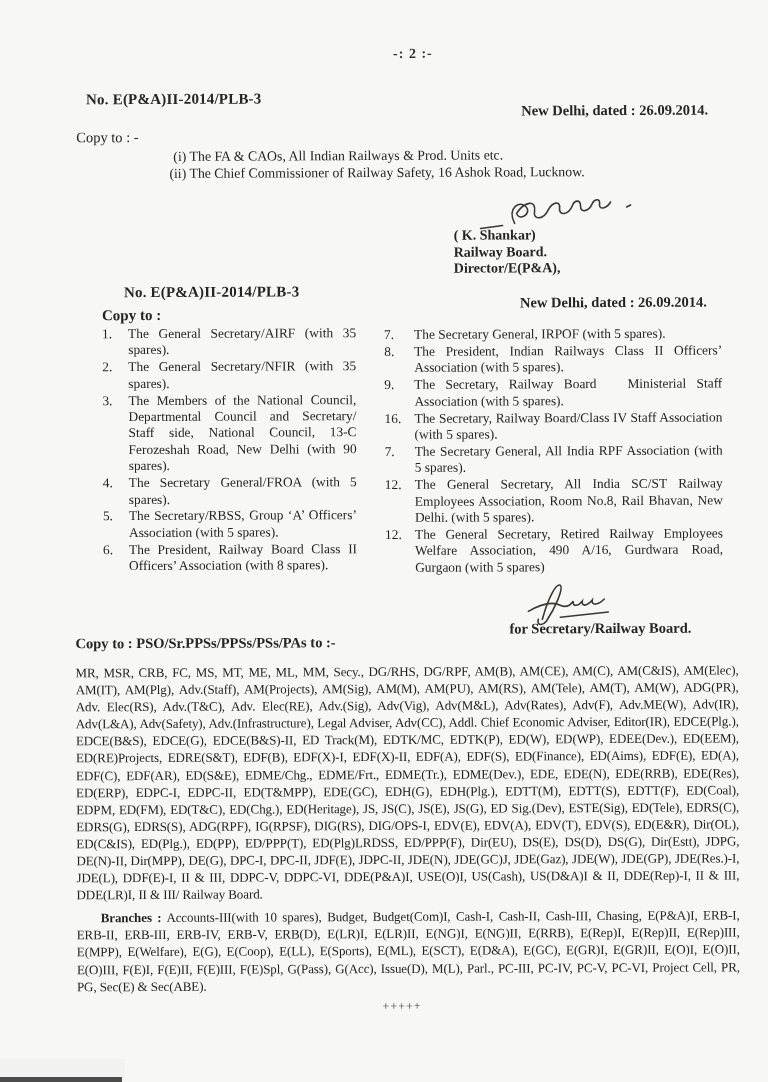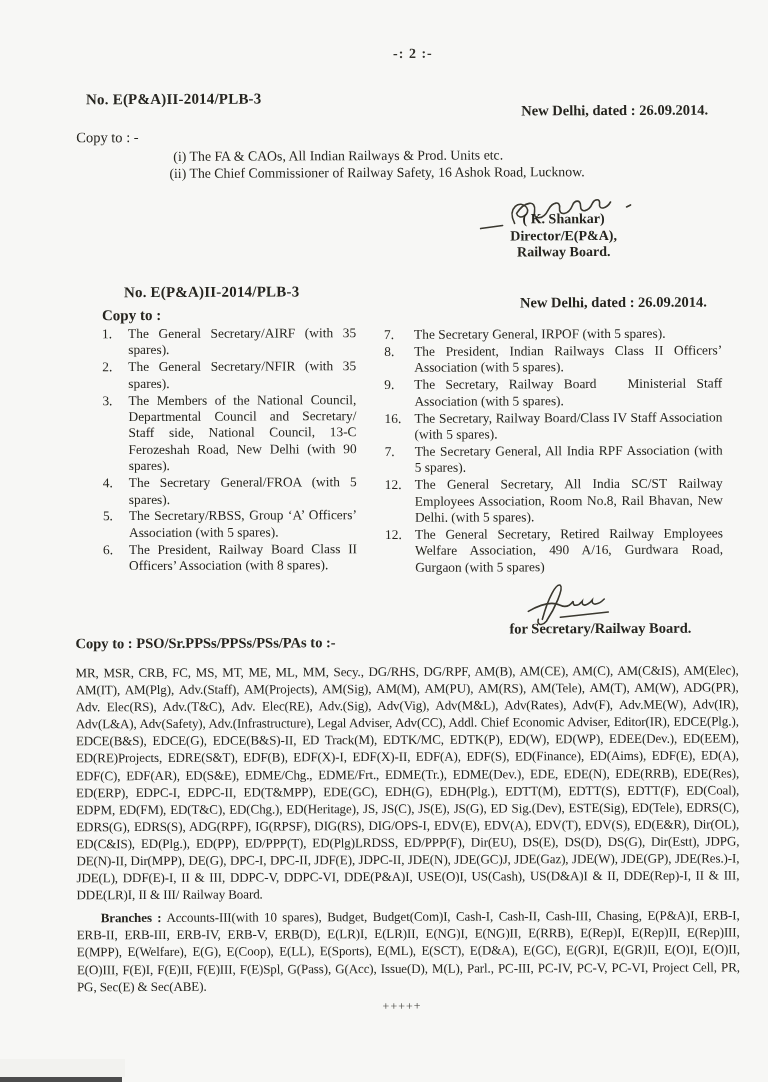--- a/index.html
+++ b/index.html
@@ -18,21 +18,21 @@
   .abs{position:absolute;}
   .pageno{
     top:46px;left:0;width:830px;text-align:center;
     font-size:14px;letter-spacing:1px;font-weight:bold;color:#33322c;
   }
   .ref1{top:90px;left:88px;font-size:15px;font-weight:bold;letter-spacing:.2px;}
   .date1{top:103px;left:440px;width:270px;text-align:right;font-size:14.5px;font-weight:bold;}
   .copy1-label{top:128px;left:78px;font-size:14.5px;}
   .copy1-i1{top:148px;left:175px;font-size:13.8px;}
   .copy1-i2{top:165px;left:171px;font-size:13.8px;}
-  .sig1{top:212px;left:455px;width:220px;text-align:center;font-size:14px;font-weight:bold;line-height:16.5px;}
+  .sig1{top:228px;left:455px;width:220px;font-size:14px;font-weight:bold;line-height:16.5px;}
   .sig1-scribble{top:196px;left:478px;}
   .ref2{top:283px;left:125px;font-size:15px;font-weight:bold;letter-spacing:.2px;}
   .date2{top:295px;left:440px;width:268px;text-align:right;font-size:14.5px;font-weight:bold;}
   .copy2-label{top:306px;left:103px;font-size:15px;font-weight:bold;}
   .col-left{top:325px;left:103px;width:254px;}
   .col-right{top:327px;left:385px;width:338px;}
   .li{display:flex;font-size:13.4px;line-height:16.4px;margin:0 0 0.5px 0;}
   .li .num{width:26px;flex:none;}
   .col-right .li .num{width:30px;}
   .li .txt{flex:1;text-align:justify;}
@@ -78,22 +78,22 @@
 
   <div class="abs sig1-scribble">
     <svg width="170" height="40" viewBox="0 0 170 40">
       <path d="M4 33 L26 30"></path>
       <path d="M38 28 C30 12 44 4 50 12 C55 19 42 26 40 18 C48 6 60 4 58 16 C56 24 66 26 72 14 C76 7 84 5 83 13 C82 21 92 20 96 10 C98 5 104 4 104 11 C104 18 112 17 116 8 C118 4 124 3 123 9 C122 15 130 14 134 7"></path>
       <path d="M150 12 L154 10"></path>
     </svg>
   </div>
   <div class="abs sig1">
     <div>( K. Shankar)</div>
+    <div>Railway Board.</div>
     <div>Director/E(P&amp;A),</div>
-    <div>Railway Board.</div>
   </div>
 
   <div class="abs ref2">No. E(P&amp;A)II-2014/PLB-3</div>
   <div class="abs date2">New Delhi, dated : 26.09.2014.</div>
 
   <div class="abs copy2-label">Copy to :</div>
 
   <div class="abs col-left">
     <div class="li">
       <span class="num">1.</span>

